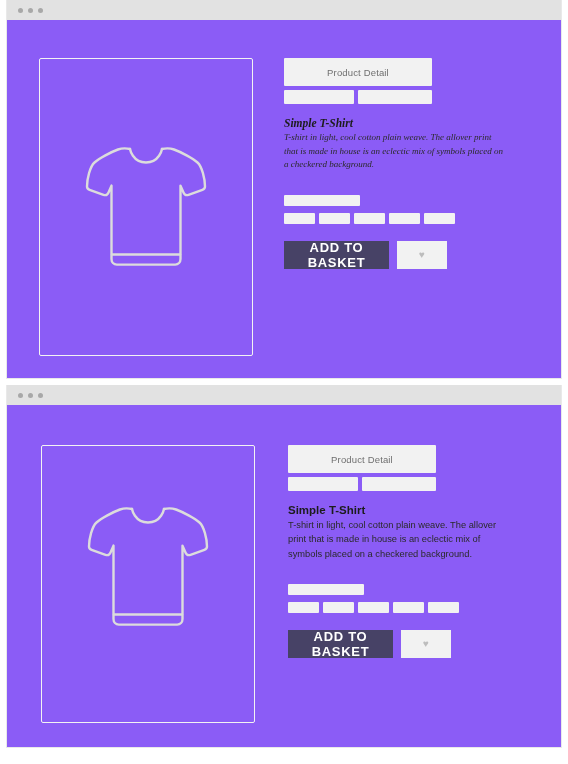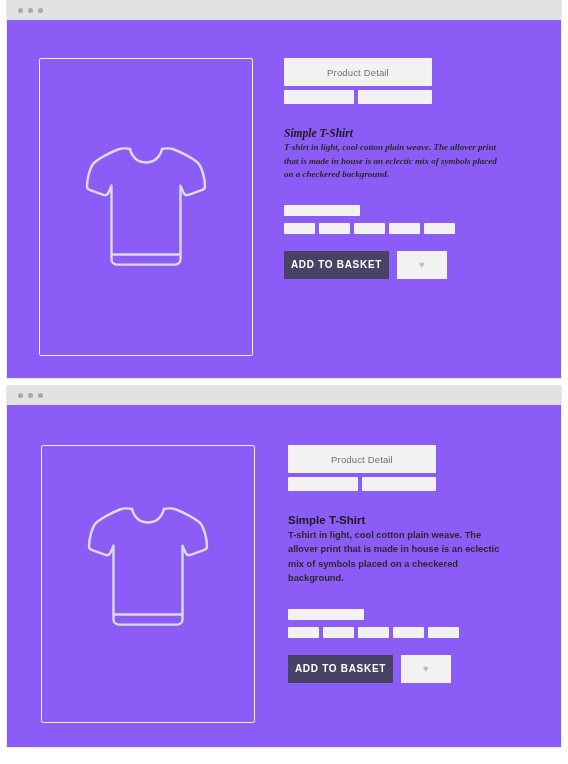--- a/index.html
+++ b/index.html
@@ -99,32 +99,31 @@
   .tab-row {
     display: flex;
     gap: 4px;
     margin-top: 4px;
   }
   .tab-row .ph { height: 14px; }
   .tab-sm-a { width: 70px; }
   .tab-sm-b { width: 74px; }
 
   
-  .prod-block { margin-top: 23px; }
+  .prod-block { margin-top: 13px; }
   .prod-title {
     font-size: 11px;
     color: #1c1c1c;
     margin-bottom: 2px;
   }
   .prod-desc {
     font-size: 8.6px;
     color: #2a2a2a;
     line-height: 1.52;
     width: 222px;
-    font-weight: bold;
   }
 
   
   .window.top .prod-title {
     font-family: "Liberation Serif", serif;
     font-style: italic;
     font-weight: bold;
     font-size: 11.5px;
   }
   .window.top .prod-desc {
@@ -162,21 +161,21 @@
     display: flex;
     gap: 8px;
     margin-top: 17px;
   }
   .btn-basket {
     width: 105px;
     height: 28px;
     background: #474266;
     border: none;
     color: #ffffff;
-    font-size: 10px;
+    font-size: 13px;
     font-weight: bold;
     letter-spacing: .7px;
     font-family: "Liberation Sans", sans-serif;
     cursor: pointer;
     display: flex;
     align-items: center;
     justify-content: center;
   }
   .btn-wish {
     width: 50px;

